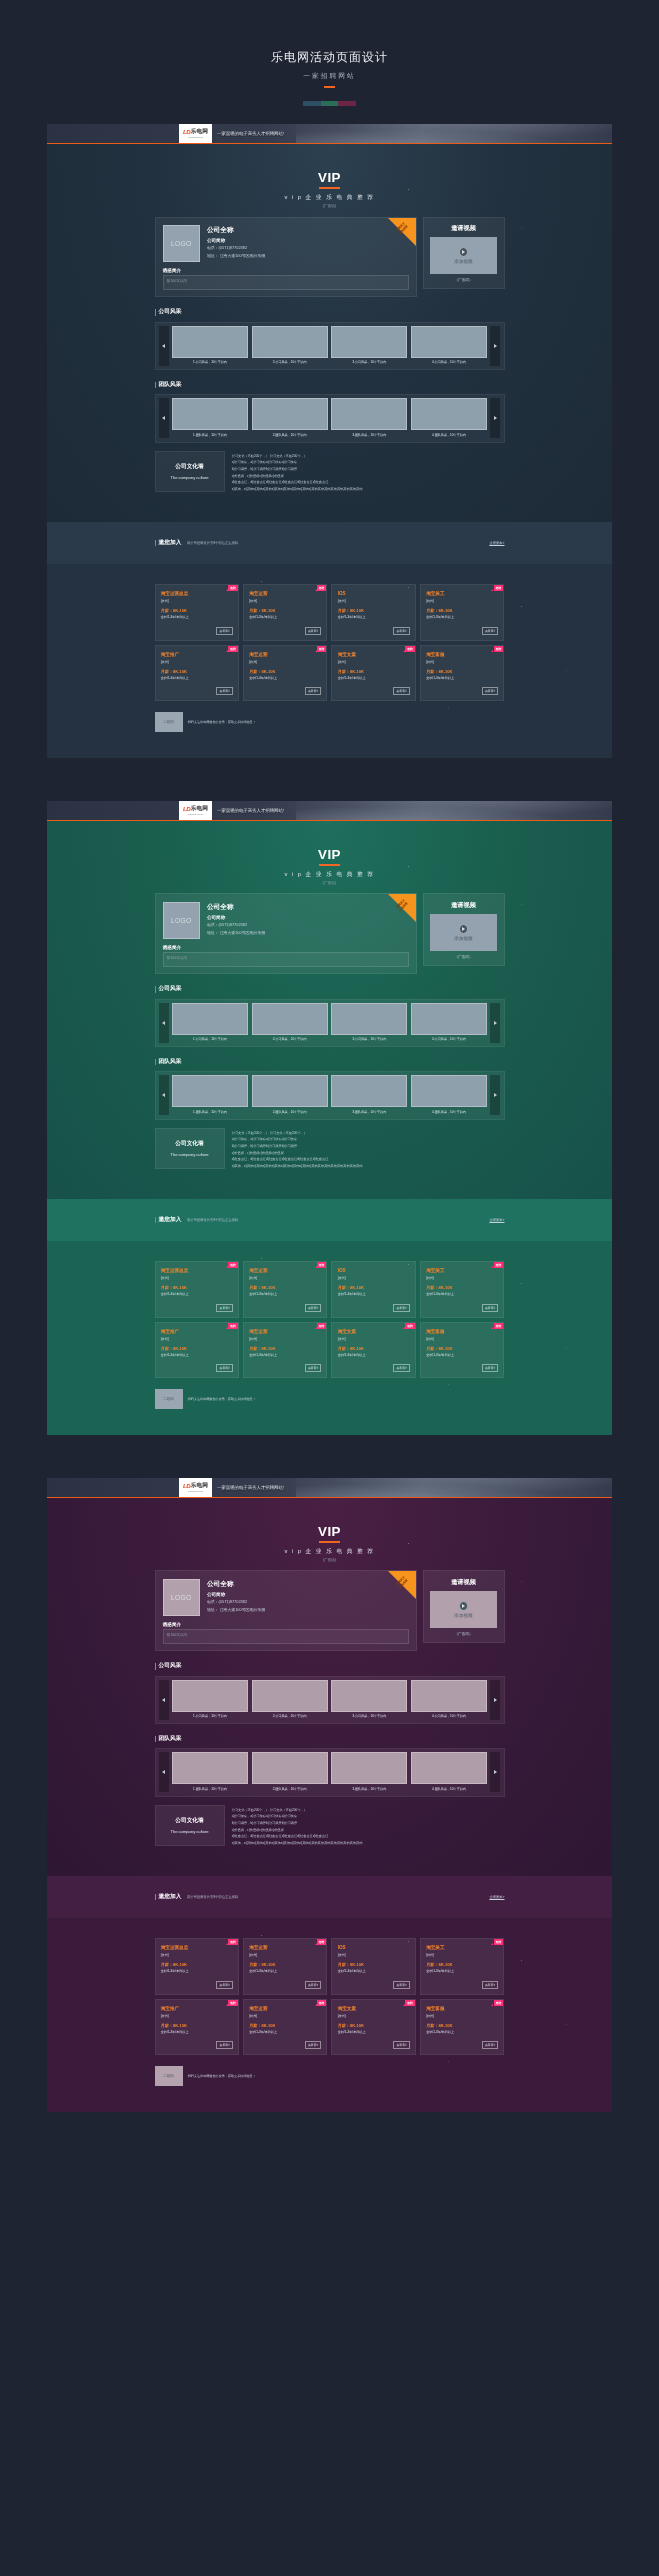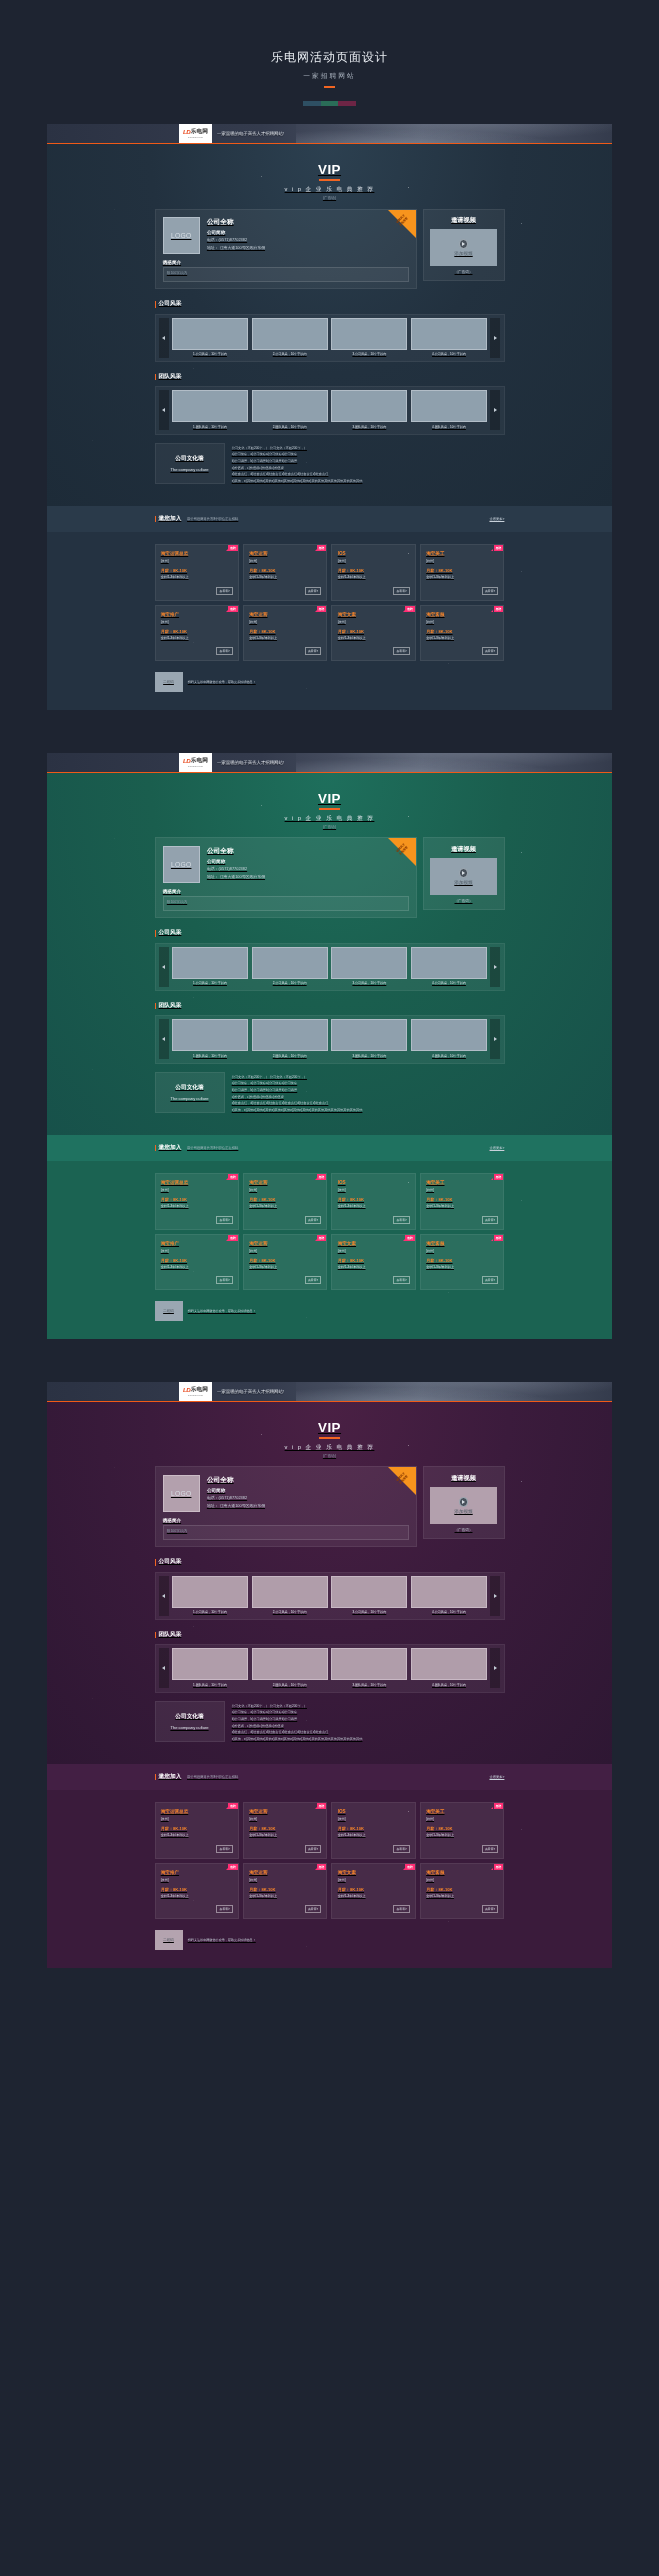--- a/index.html
+++ b/index.html
@@ -76,21 +76,21 @@
       radial-gradient(0.5px 0.5px at 26% 62%, #dfe7f0, transparent),
       radial-gradient(0.5px 0.5px at 38% 9%, #fff, transparent),
       radial-gradient(0.5px 0.5px at 57% 35%, #cdd8e4, transparent),
       radial-gradient(0.5px 0.5px at 71% 74%, #fff, transparent),
       radial-gradient(0.5px 0.5px at 84% 22%, #e3ecf5, transparent),
       radial-gradient(0.5px 0.5px at 92% 55%, #fff, transparent),
       radial-gradient(0.5px 0.5px at 46% 88%, #d5dfe9, transparent),
       radial-gradient(0.5px 0.5px at 8% 82%, #fff, transparent),
       radial-gradient(0.5px 0.5px at 64% 12%, #fff, transparent);
   }
-  .wrap { width: 350px; margin: 4px auto; position: relative; z-index: 2; text-decoration: underline; }
+  .wrap { width: 350px; margin: 12px auto; position: relative; z-index: 2; }
 
   .vip-word {
     text-align: center; color: #ffffff; font-size: 13.4px; font-weight: bold;
     letter-spacing: 0.5px;
   }
   .vip-rule { width: 20.6px; height: 1.5px; background: #f26522; margin: 2.1px auto 0; }
   .vip-sub {
     text-align: center; color: #e4e9ef; font-size: 5.7px; letter-spacing: 1.5px;
     margin-top: 5.2px;
   }

